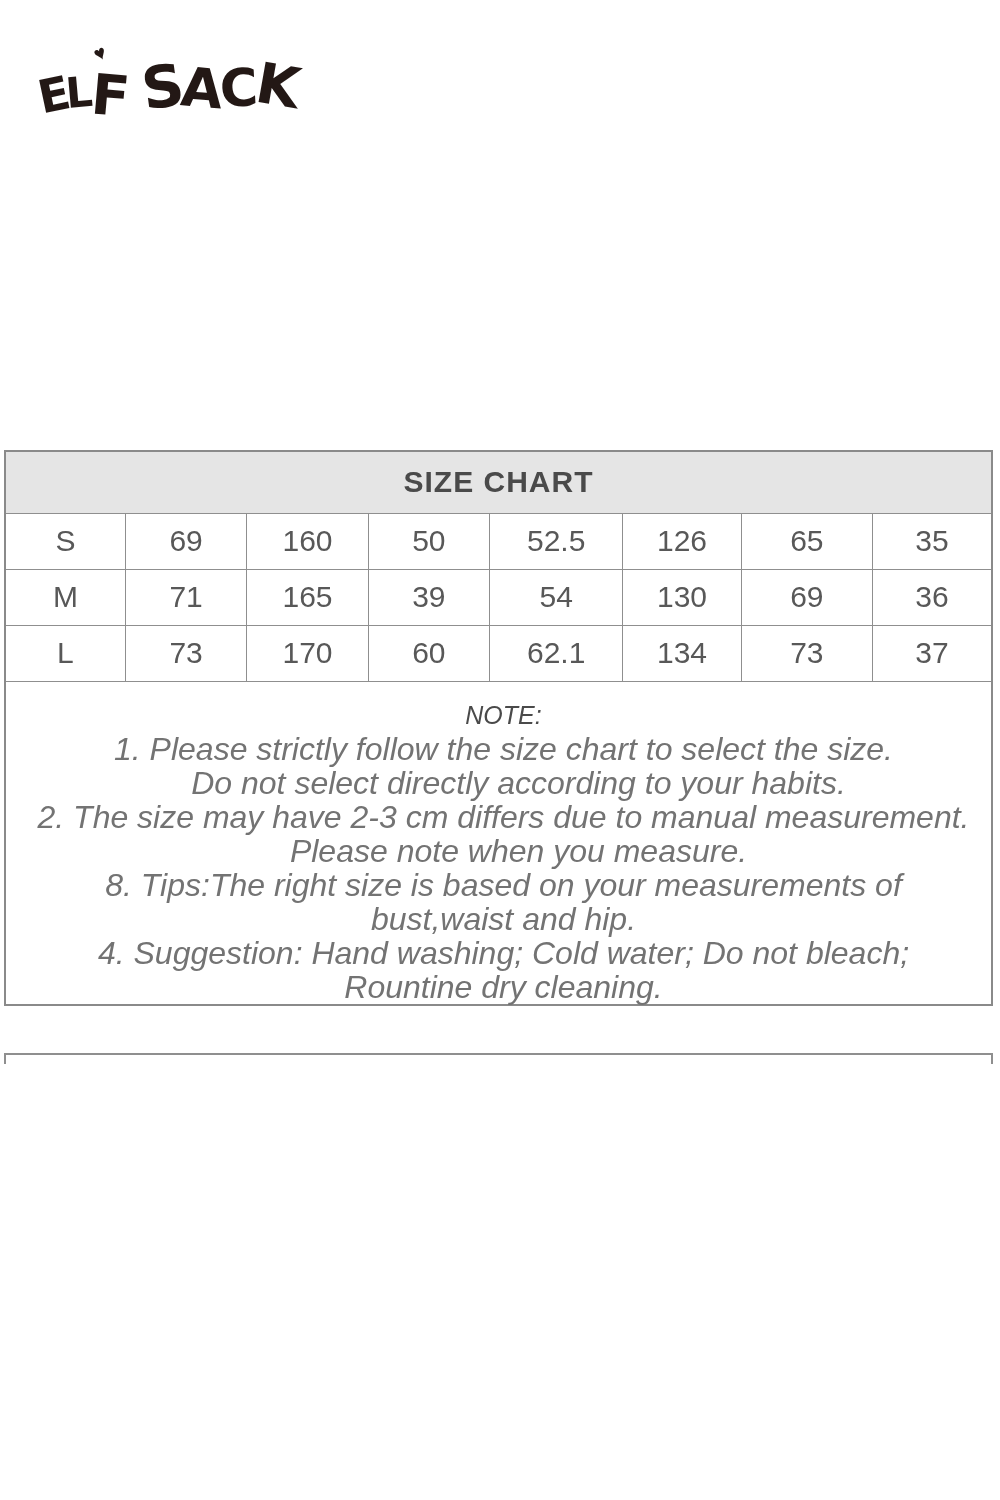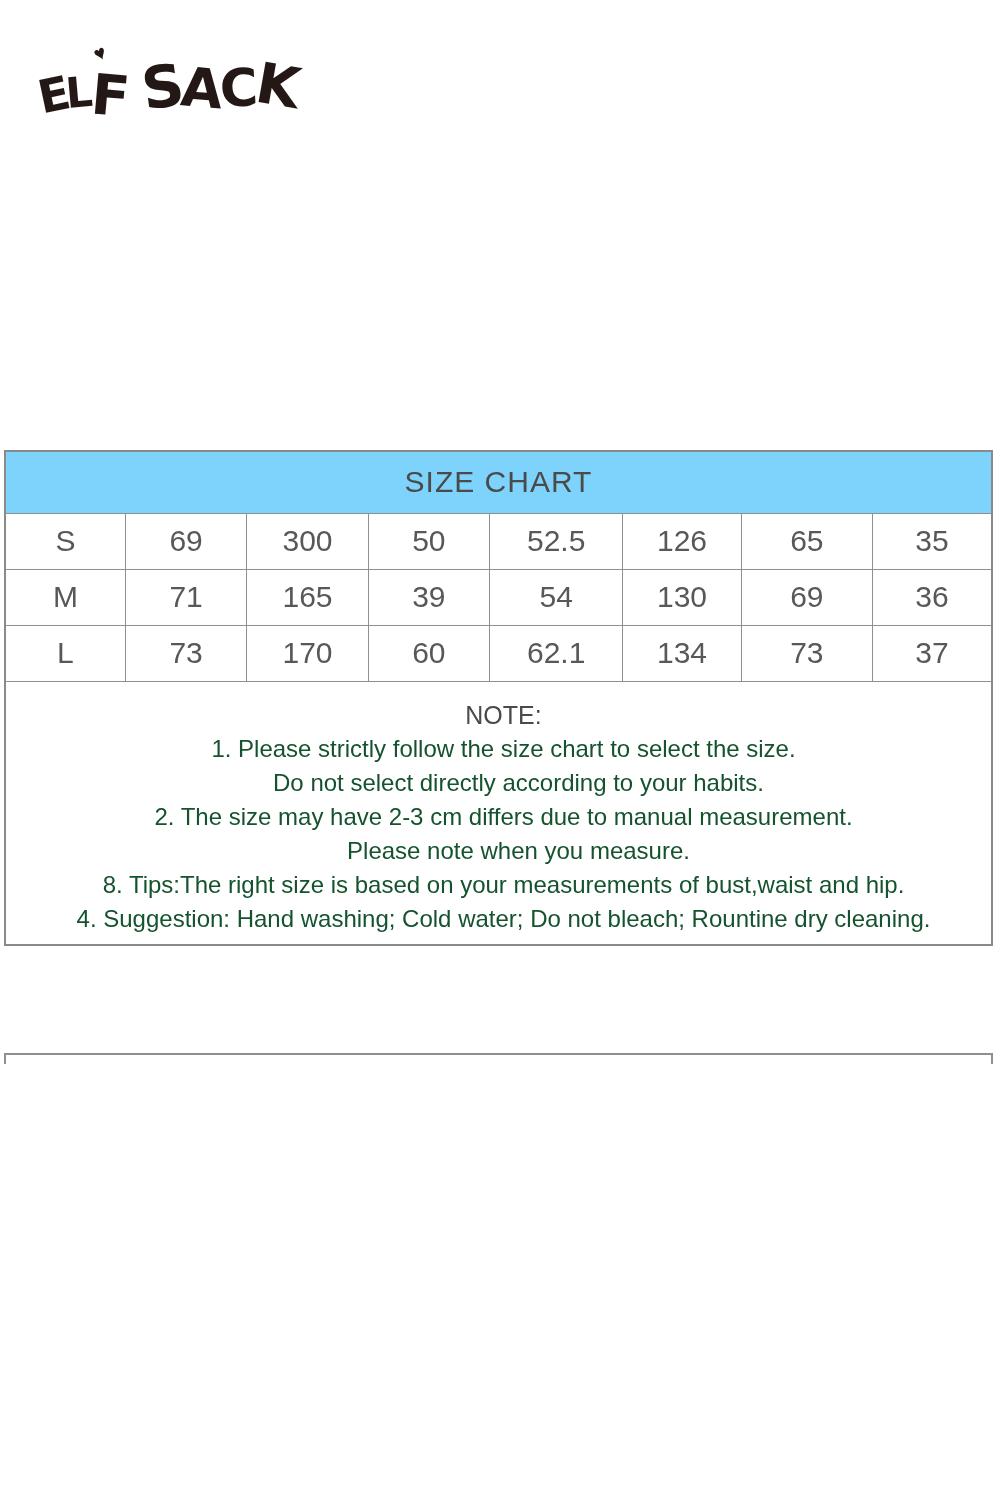--- a/index.html
+++ b/index.html
@@ -43,24 +43,24 @@
   table.sizechart {
     position:absolute; left:4px; top:450px;
     width:989px;
     border-collapse:collapse;
     table-layout:fixed;
     border:2px solid #8a8a8a;
   }
   .sizechart td, .sizechart th { border:1px solid #8f8f8f; }
 
   .title-cell {
-    background:#7dd3fc;
+    background:#e5e5e5;
     height:62px;
     text-align:center; vertical-align:middle;
-    font-size:30px; font-weight:normal;
+    font-size:30px; font-weight:bold;
     color:#4a4a4a; letter-spacing:1px;
   }
   .sizechart thead th {
     background:#575350;
     color:#f8f8f8;
     font-weight:400;
     font-size:24px;
     height:73px;
     line-height:1.3;
     text-align:center; vertical-align:middle;
@@ -72,28 +72,29 @@
     font-size:30px;
     color:#585858;
     background:#ffffff;
   }
 
   
   .notes-cell {
     height:289px;
     vertical-align:top;
     text-align:left;
-    padding:16px 20px 8px 30px;
+    padding:16px 20px 0 30px;
     background:#ffffff;
+    font-style:italic;
   }
   .note-heading {
     font-size:25px; color:#4a4a4a; line-height:34px;
   }
   .note-line {
-    font-size:24px; color:#14532d; line-height:34px;
+    font-size:32px; color:#737373; line-height:34px;
   }
   .note-line.indent { padding-left:30px; }
 
   
   .next-box {
     position:absolute; left:4px; top:1053px;
     width:989px; height:11px;
     border-top:2px solid #8f8f8f;
     border-left:2px solid #8f8f8f;
     border-right:2px solid #8f8f8f;
@@ -131,21 +132,21 @@
     </colgroup>
     <thead>
       <tr>
         <td class="title-cell" colspan="8">SIZE CHART</td>
       </tr>
     </thead>
     <tbody>
       <tr>
         <td>S</td>
         <td>69</td>
-        <td>300</td>
+        <td>160</td>
         <td>50</td>
         <td>52.5</td>
         <td>126</td>
         <td>65</td>
         <td>35</td>
       </tr>
       <tr>
         <td>M</td>
         <td>71</td>
         <td>165</td>

